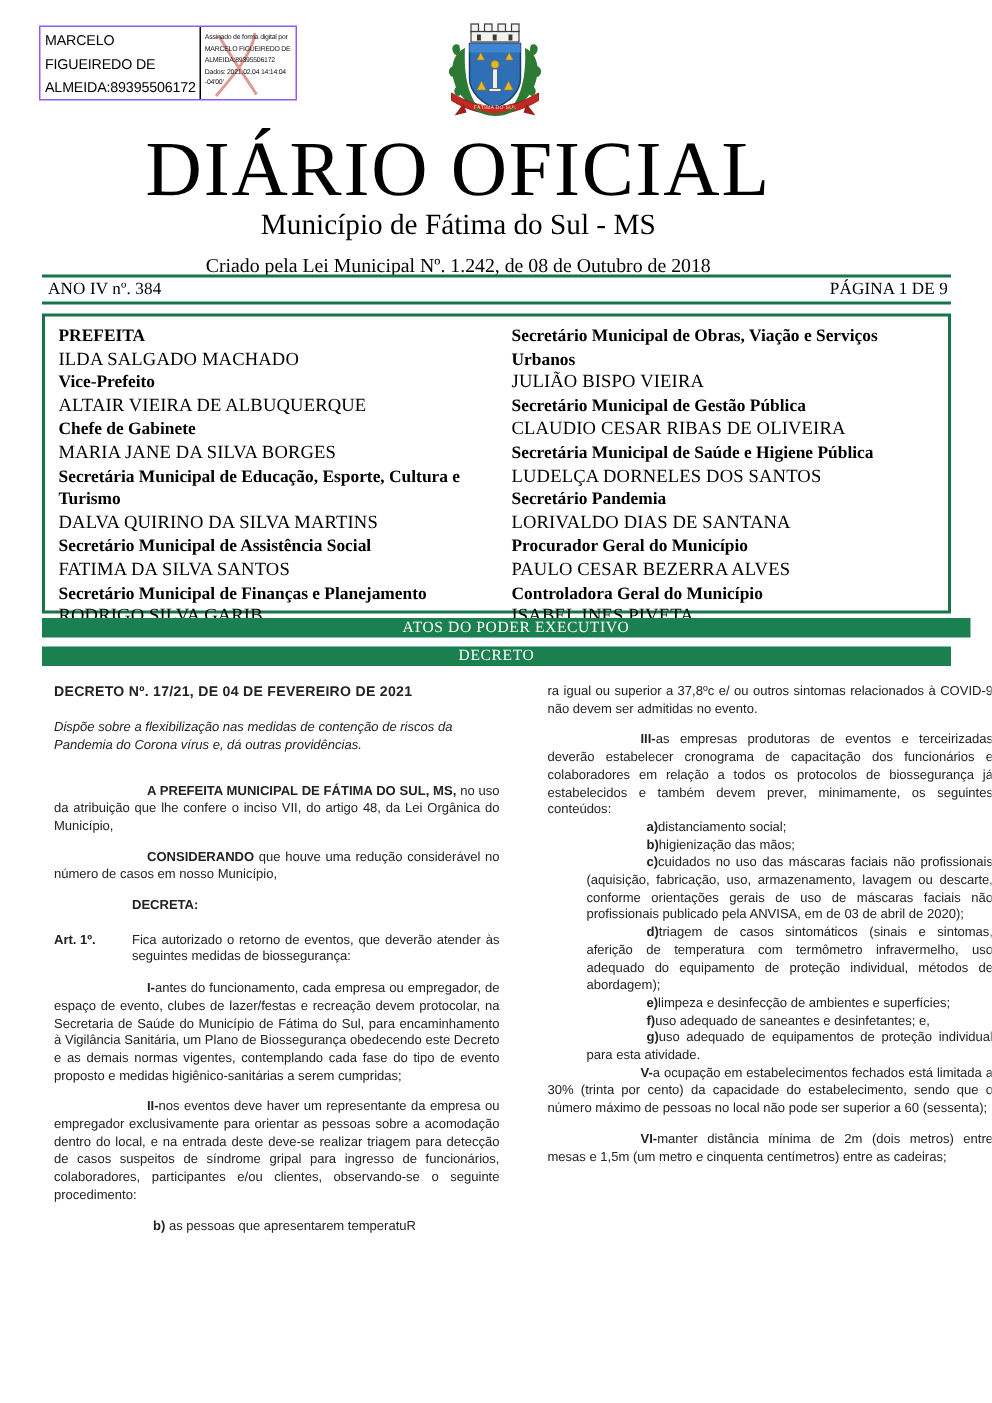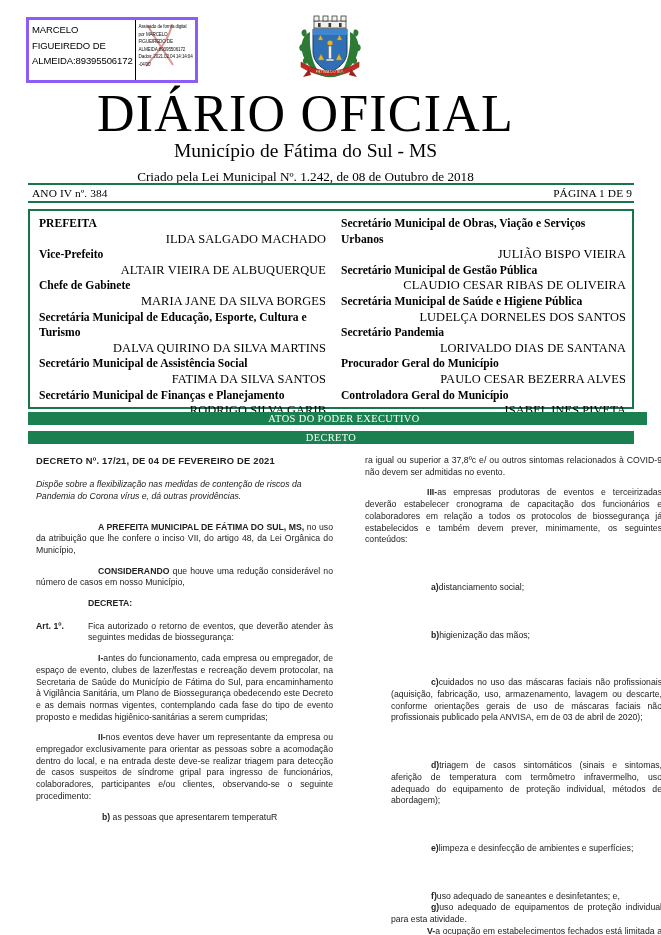--- a/index.html
+++ b/index.html
@@ -15,22 +15,22 @@
     color: #000;
     overflow: hidden;
   }
 
   
   .sig-box {
     position: absolute;
     left: 26px;
     top: 17px;
     width: 172px;
-    height: 66px;
-    border: 3px solid #8b5cf6;
+    height: 50px;
+    border: 1px solid #8b5cf6;
     box-sizing: border-box;
     display: flex;
     overflow: hidden;
     background: #fff;
   }
   .sig-name {
     flex: 0 0 96px;
     font-family: "Liberation Sans", sans-serif;
     font-size: 9.5px;
     line-height: 15.5px;
@@ -157,21 +157,20 @@
   .off-role {
     font-size: 11.6px;
     line-height: 15.6px;
     font-weight: bold;
   }
   .off-person {
     font-size: 12.4px;
     line-height: 15.6px;
     font-weight: normal;
     letter-spacing: .1px;
-    text-align: right;
   }
 
   
   .banner {
     position: absolute;
     left: 28px;
     width: 606px;
     height: 13px;
     background: #1a8050;
     color: #ffffff;
@@ -226,21 +225,21 @@
   .art-label {
     flex: 0 0 52px;
     font-weight: bold;
   }
   .art-text { flex: 1 1 auto; text-align: justify; }
   .sub {
     margin: 0 0 0 26px;
     text-indent: 40px;
     text-align: justify;
   }
-  .sub.nogap { margin-bottom: 0; margin-top: 36px; }
+  .sub.nogap { margin-bottom: 0; }
   .sub-b { margin-left: 26px; text-indent: 40px; }
 </style>
 </head>
 <body>
 
 <div class="sig-box">
   <div class="sig-name">MARCELO FIGUEIREDO DE ALMEIDA:89395506172</div>
   <div class="sig-meta-wrap">
     <svg class="sig-swoosh" viewBox="0 0 34 46">
       <path d="M4 44 C16 30, 28 16, 30 2" stroke="#d98a84" stroke-width="2" fill="none"></path>

